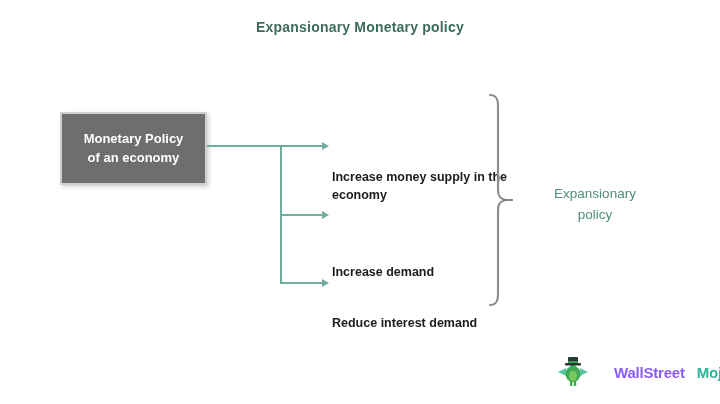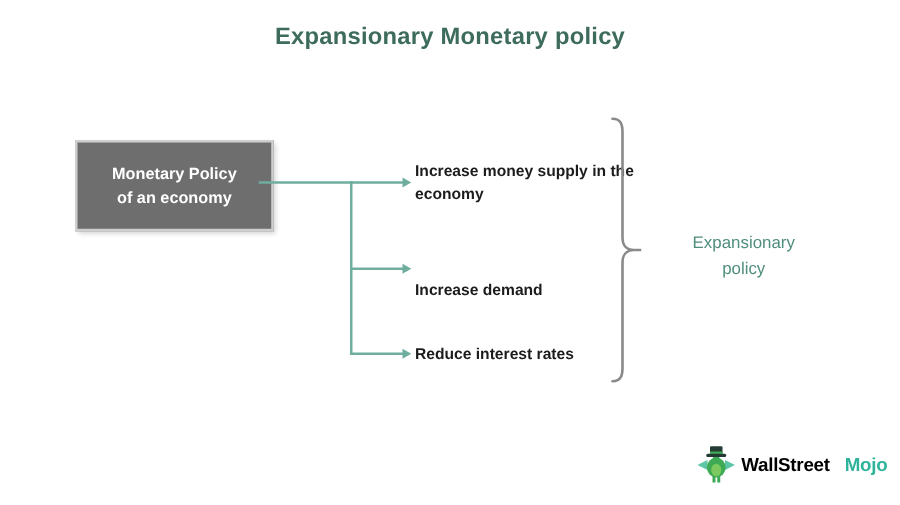--- a/index.html
+++ b/index.html
@@ -20,32 +20,32 @@
     background: #ffffff;
   }
 
   
   #title {
     position: absolute;
     left: 0;
     top: 19px;
     width: 720px;
     text-align: center;
-    font-size: 19px;
+    font-size: 14px;
     font-weight: bold;
     color: #3d6b5c;
     letter-spacing: 0.2px;
   }
 
   
   #source-box {
     position: absolute;
     left: 60px;
     top: 112px;
-    width: 159px;
+    width: 147px;
     height: 73px;
     background: #6e6e6e;
     border: 2px solid #cfcfcf;
     box-sizing: border-box;
     box-shadow: 2px 2px 4px rgba(0,0,0,0.18);
     display: flex;
     align-items: center;
     justify-content: center;
   }
   #source-box .box-text {
@@ -76,20 +76,21 @@
 
   
   .branch-label {
     position: absolute;
     left: 332px;
     font-size: 12.5px;
     font-weight: bold;
     color: #1c1c1c;
     line-height: 1.45;
     width: 180px;
+    margin-top: 40px;
   }
 
   
   #brace {
     position: absolute;
     left: 487px;
     top: 92px;
     width: 26px;
     height: 216px;
   }
@@ -122,21 +123,21 @@
     height: 34px;
     flex: 0 0 34px;
   }
   #logo-text {
     font-size: 15px;
     font-weight: bold;
     letter-spacing: -0.2px;
     margin-left: 3px;
     white-space: nowrap;
   }
-  #logo-text .lt-a { color: #000000; }
+  #logo-text .lt-a { color: #8b5cf6; margin-left: 21px; }
   #logo-text .lt-b { color: #2fb39b; padding-left: 12px; }
 </style>
 </head>
 <body>
 
 <div id="canvas">
 
   <div id="title">Expansionary Monetary policy</div>
 
   <div id="source-box">
@@ -154,21 +155,21 @@
   <div class="arrowhead" style="left:322px; top:142px;"></div>
 
   <div class="conn conn-h" style="left:280px; top:214px; width:44px;"></div>
   <div class="arrowhead" style="left:322px; top:211px;"></div>
 
   <div class="conn conn-h" style="left:280px; top:282px; width:44px;"></div>
   <div class="arrowhead" style="left:322px; top:279px;"></div>
 
   <div class="branch-label" style="top:128px;">Increase money supply in the economy</div>
   <div class="branch-label" style="top:223px;">Increase demand</div>
-  <div class="branch-label" style="top:274px;">Reduce interest rates</div>
+  <div class="branch-label" style="top:274px;">Reduce interest demand</div>
 
   <svg id="brace" viewBox="0 0 26 216" preserveAspectRatio="none" fill="none">
     <path d="M3 3
              C 10 3, 11 8, 11 14
              L 11 98
              C 11 104, 13 107, 19 108
              C 13 109, 11 112, 11 118
              L 11 202
              C 11 208, 10 213, 3 213" stroke="#8a8a8a" stroke-width="2.1" stroke-linecap="round" stroke-linejoin="round" fill="none"></path>
     <path d="M19 108 L 26 108" stroke="#8a8a8a" stroke-width="2.1" stroke-linecap="round"></path>

